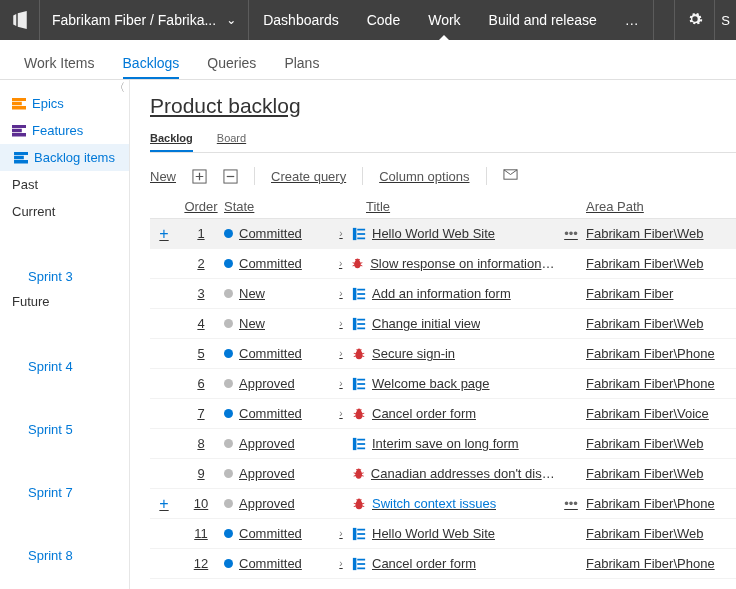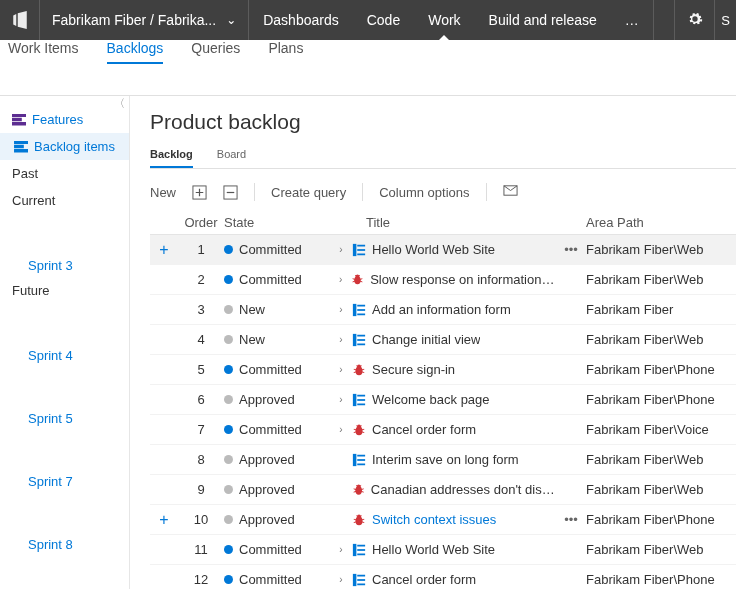--- a/index.html
+++ b/index.html
@@ -10,42 +10,42 @@
 .topbar .logo { width: 40px; display: flex; align-items: center; justify-content: center; border-right: 1px solid rgba(255,255,255,0.15); }
 .topbar .breadcrumb { display: flex; align-items: center; padding: 0 12px; font-size: 14px; border-right: 1px solid rgba(255,255,255,0.15); }
 .topbar .breadcrumb span[data-name="chevron-down-icon"] { margin-left: 10px; font-size: 12px; }
 .topbar .nav { display: flex; align-items: stretch; }
 .topbar .nav-item { display: flex; align-items: center; padding: 0 14px; font-size: 14px; cursor: pointer; position: relative; }
 .topbar .nav-item.active::after { content:""; position: absolute; bottom: -1px; left: 50%; transform: translateX(-50%); border: 6px solid transparent; border-bottom-color: #fff; }
 .topbar .spacer { flex: 1; }
 .topbar .iconbtn { width: 40px; display: flex; align-items: center; justify-content: center; border-left: 1px solid rgba(255,255,255,0.15); cursor: pointer; }
 
 
-.subnav { height: 56px; display: flex; align-items: flex-start; padding: 0 8px; border-bottom: 1px solid #e0e0e0; gap: 28px; }
+.subnav { height: 40px; display: flex; align-items: flex-end; padding: 0 24px; border-bottom: 1px solid #e0e0e0; gap: 28px; }
 .subnav .tab { padding: 0 0 8px 0; font-size: 14px; color: #555; cursor: pointer; }
 .subnav .tab.active { color: #0078d7; border-bottom: 2px solid #0078d7; padding-bottom: 6px; }
 
 
 .main { display: flex; height: calc(589px - 80px); }
 
 
 .sidebar { width: 130px; border-right: 1px solid #e6e6e6; padding: 10px 0 0 0; position: relative; }
 .sidebar .collapse { position: absolute; top: 0; right: 4px; color: #888; font-size: 11px; cursor: pointer; }
 .sidebar .backlog-link { display: flex; align-items: center; gap: 6px; padding: 6px 12px; cursor: pointer; color: #0078d7; }
 .sidebar .backlog-link.active { background: #eaf3fb; justify-content: center; }
 .sidebar .backlog-link .iconbox { width: 14px; height: 12px; display: inline-block; }
 .sidebar .group { padding: 6px 12px; color: #333; }
 .sidebar .sprint { padding: 4px 12px 4px 28px; color: #0078d7; cursor: pointer; margin-top: 40px; }
 
 .iconbox.epics { background: linear-gradient(#ff8c00,#ff8c00); clip-path: polygon(0 0,100% 0,100% 30%,0 30%,0 35%,70% 35%,70% 65%,0 65%,0 70%,100% 70%,100% 100%,0 100%); }
 .iconbox.features { background: #5c2d91; clip-path: polygon(0 0,100% 0,100% 30%,0 30%,0 35%,70% 35%,70% 65%,0 65%,0 70%,100% 70%,100% 100%,0 100%); }
 .iconbox.items { background: #0078d7; clip-path: polygon(0 0,100% 0,100% 30%,0 30%,0 35%,70% 35%,70% 65%,0 65%,0 70%,100% 70%,100% 100%,0 100%); }
 
 
-.content { flex: 1; padding: 14px 0 0 20px; overflow: hidden; }
+.content { flex: 1; padding: 14px 0 0 20px; overflow: hidden; text-decoration: underline; }
 .content h1 { font-size: 21px; font-weight: 300; color: #333; margin-bottom: 14px; }
 
 .viewtabs { display: flex; gap: 24px; border-bottom: 1px solid #e0e0e0; margin-bottom: 8px; }
 .viewtabs .vt { padding: 0 0 8px 0; font-size: 11px; color: #666; cursor: pointer; }
 .viewtabs .vt.active { color: #333; font-weight: 600; border-bottom: 2px solid #0078d7; padding-bottom: 6px; }
 
 .toolbar { display: flex; align-items: center; gap: 16px; padding: 6px 0 10px 0; color: #555; }
 .toolbar .sep { width: 1px; height: 18px; background: #ddd; }
 .toolbar .tbtn { cursor: pointer; display: flex; align-items: center; gap: 4px; }
 .toolbar svg { width: 15px; height: 15px; }
@@ -118,20 +118,24 @@
     <div class="tab" data-name="hub-tab-work-items">Work Items</div>
     <div class="tab active" data-name="hub-tab-backlogs">Backlogs</div>
     <div class="tab" data-name="hub-tab-queries">Queries</div>
     <div class="tab" data-name="hub-tab-plans">Plans</div>
   </div>
 
 <div class="main">
   <div class="sidebar" data-name="backlog-sidebar">
     <div class="collapse" data-name="collapse-sidebar-icon">〈</div>
     <div id="sb-backlogs">
+        <div class="backlog-link" data-name="sidebar-backlog-epics">
+          <span class="iconbox epics" data-name="epics-icon"></span>
+          <span data-name="sidebar-label">Epics</span>
+        </div>
         <div class="backlog-link" data-name="sidebar-backlog-features">
           <span class="iconbox features" data-name="features-icon"></span>
           <span data-name="sidebar-label">Features</span>
         </div>
         <div class="backlog-link active" data-name="sidebar-backlog-items">
           <span class="iconbox items" data-name="items-icon"></span>
           <span data-name="sidebar-label">Backlog items</span>
         </div>
       </div>
     <div id="sb-groups">

